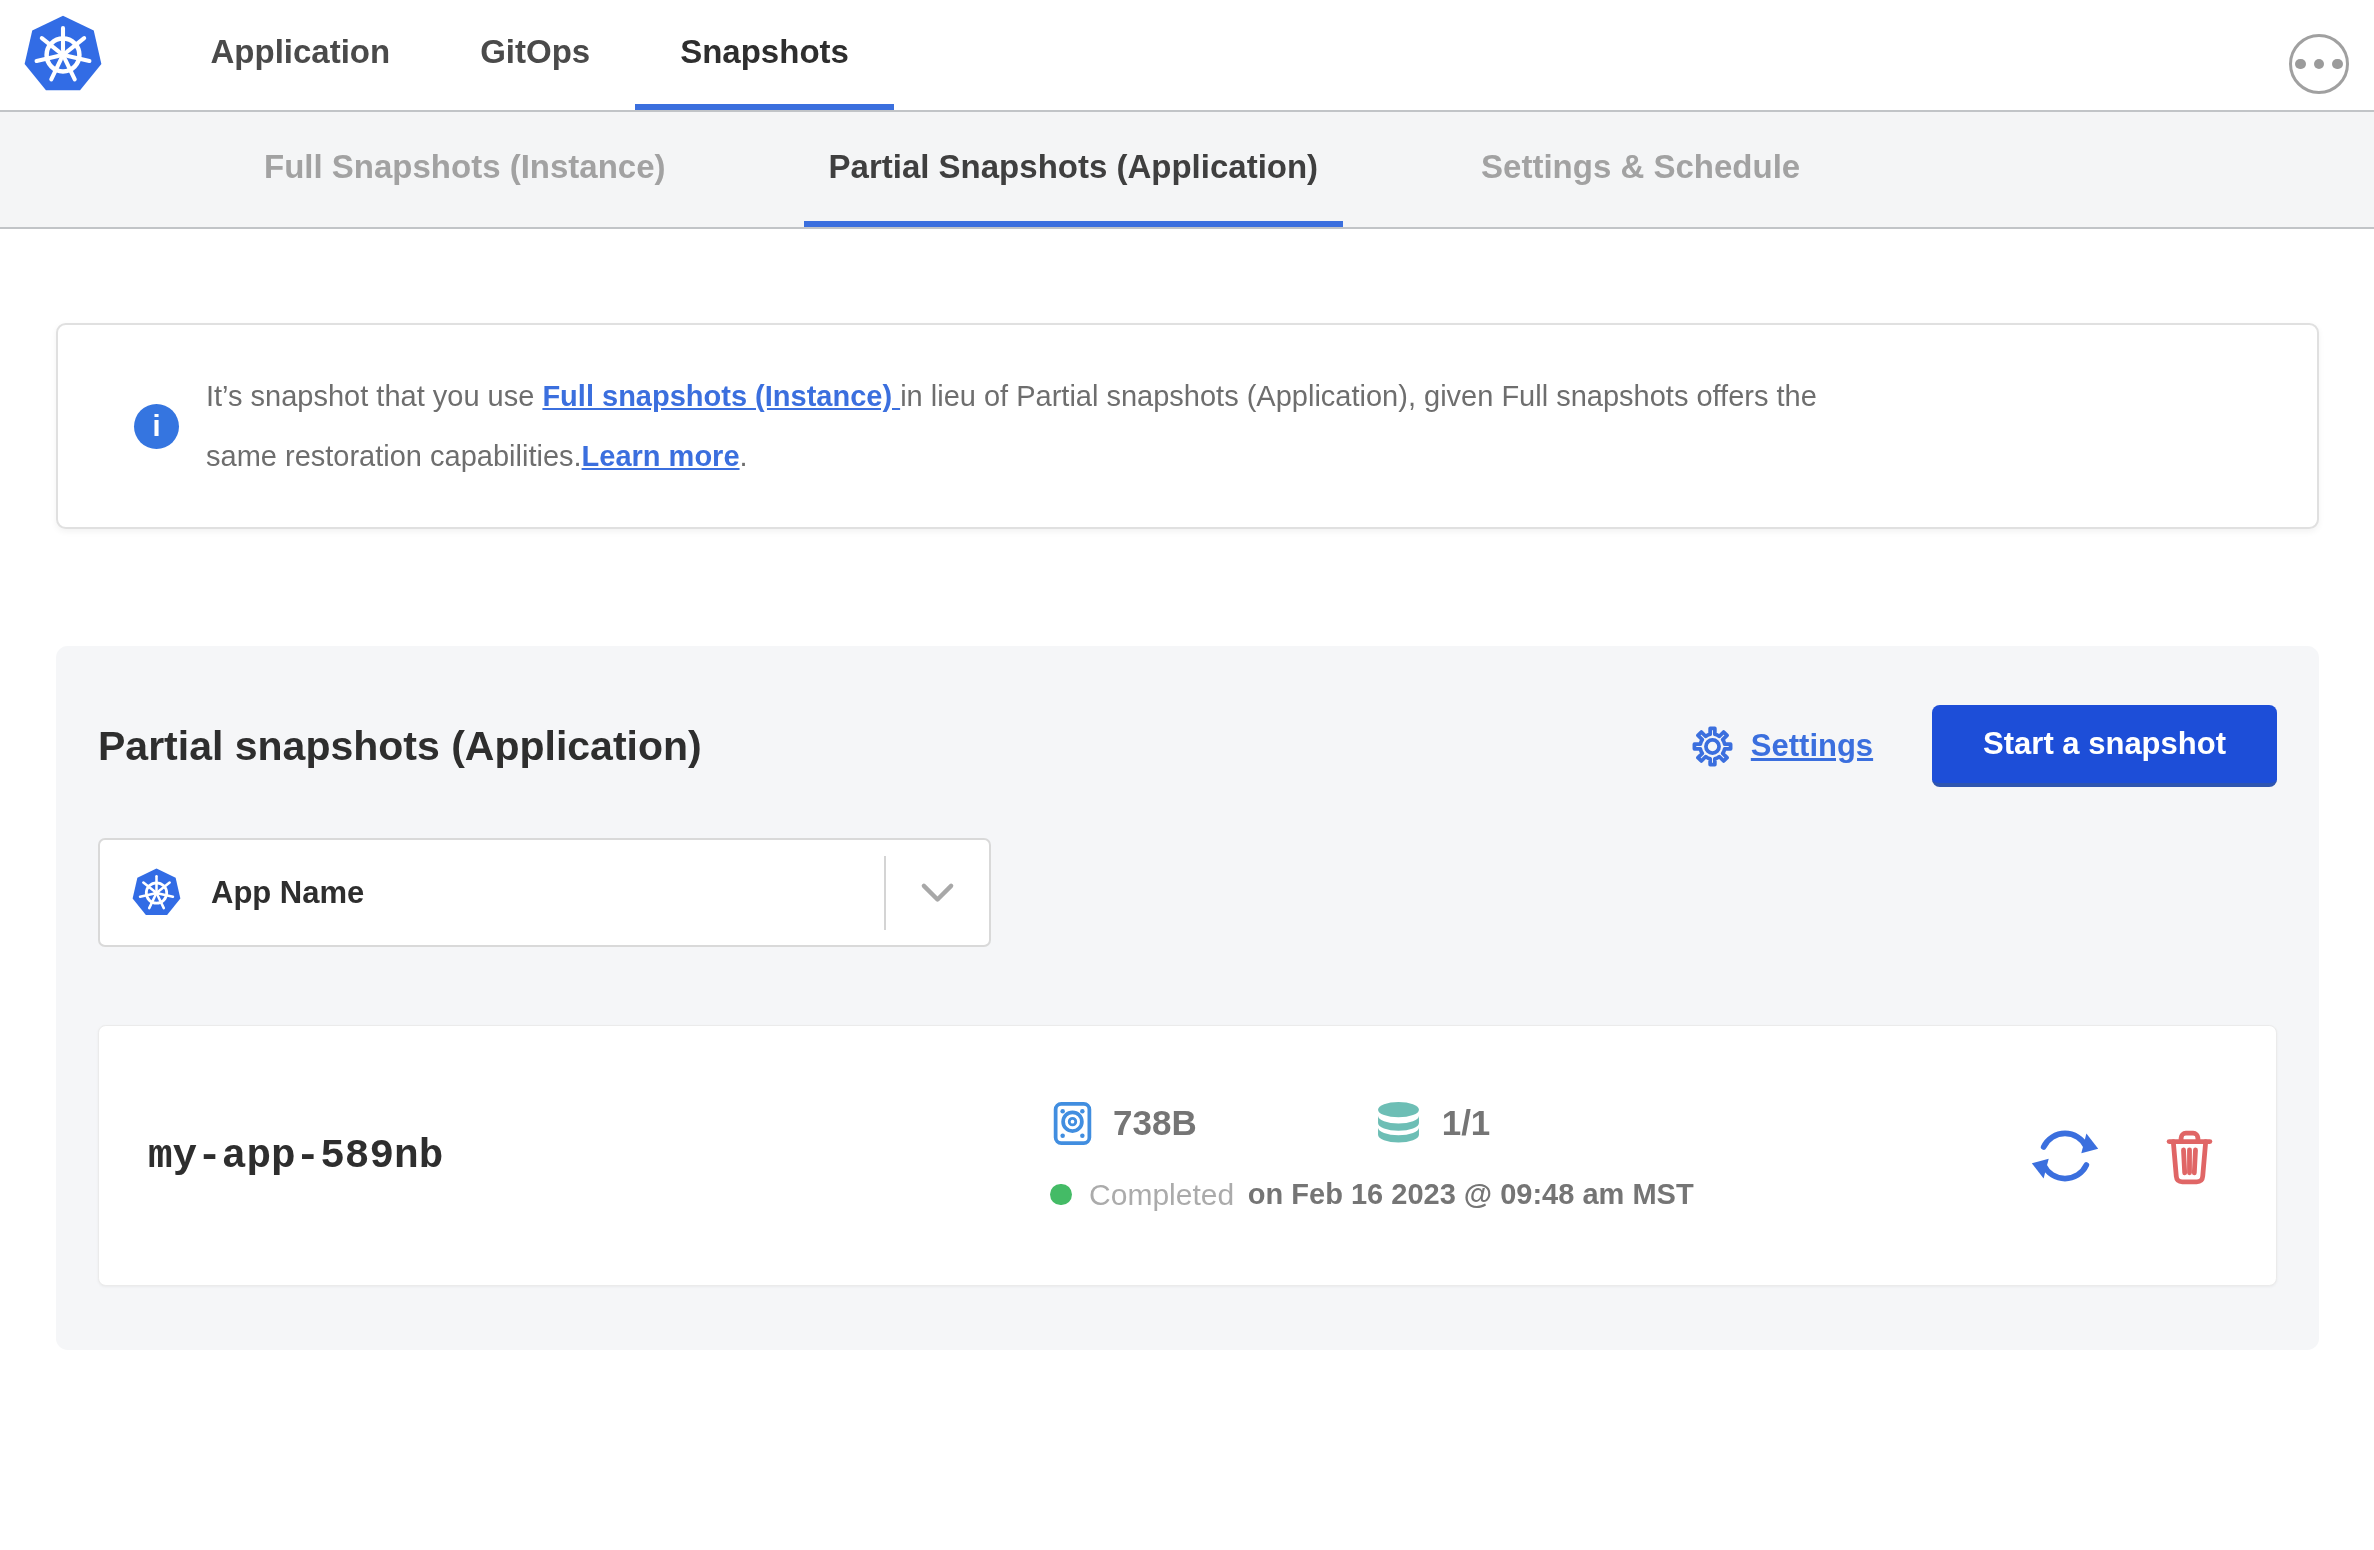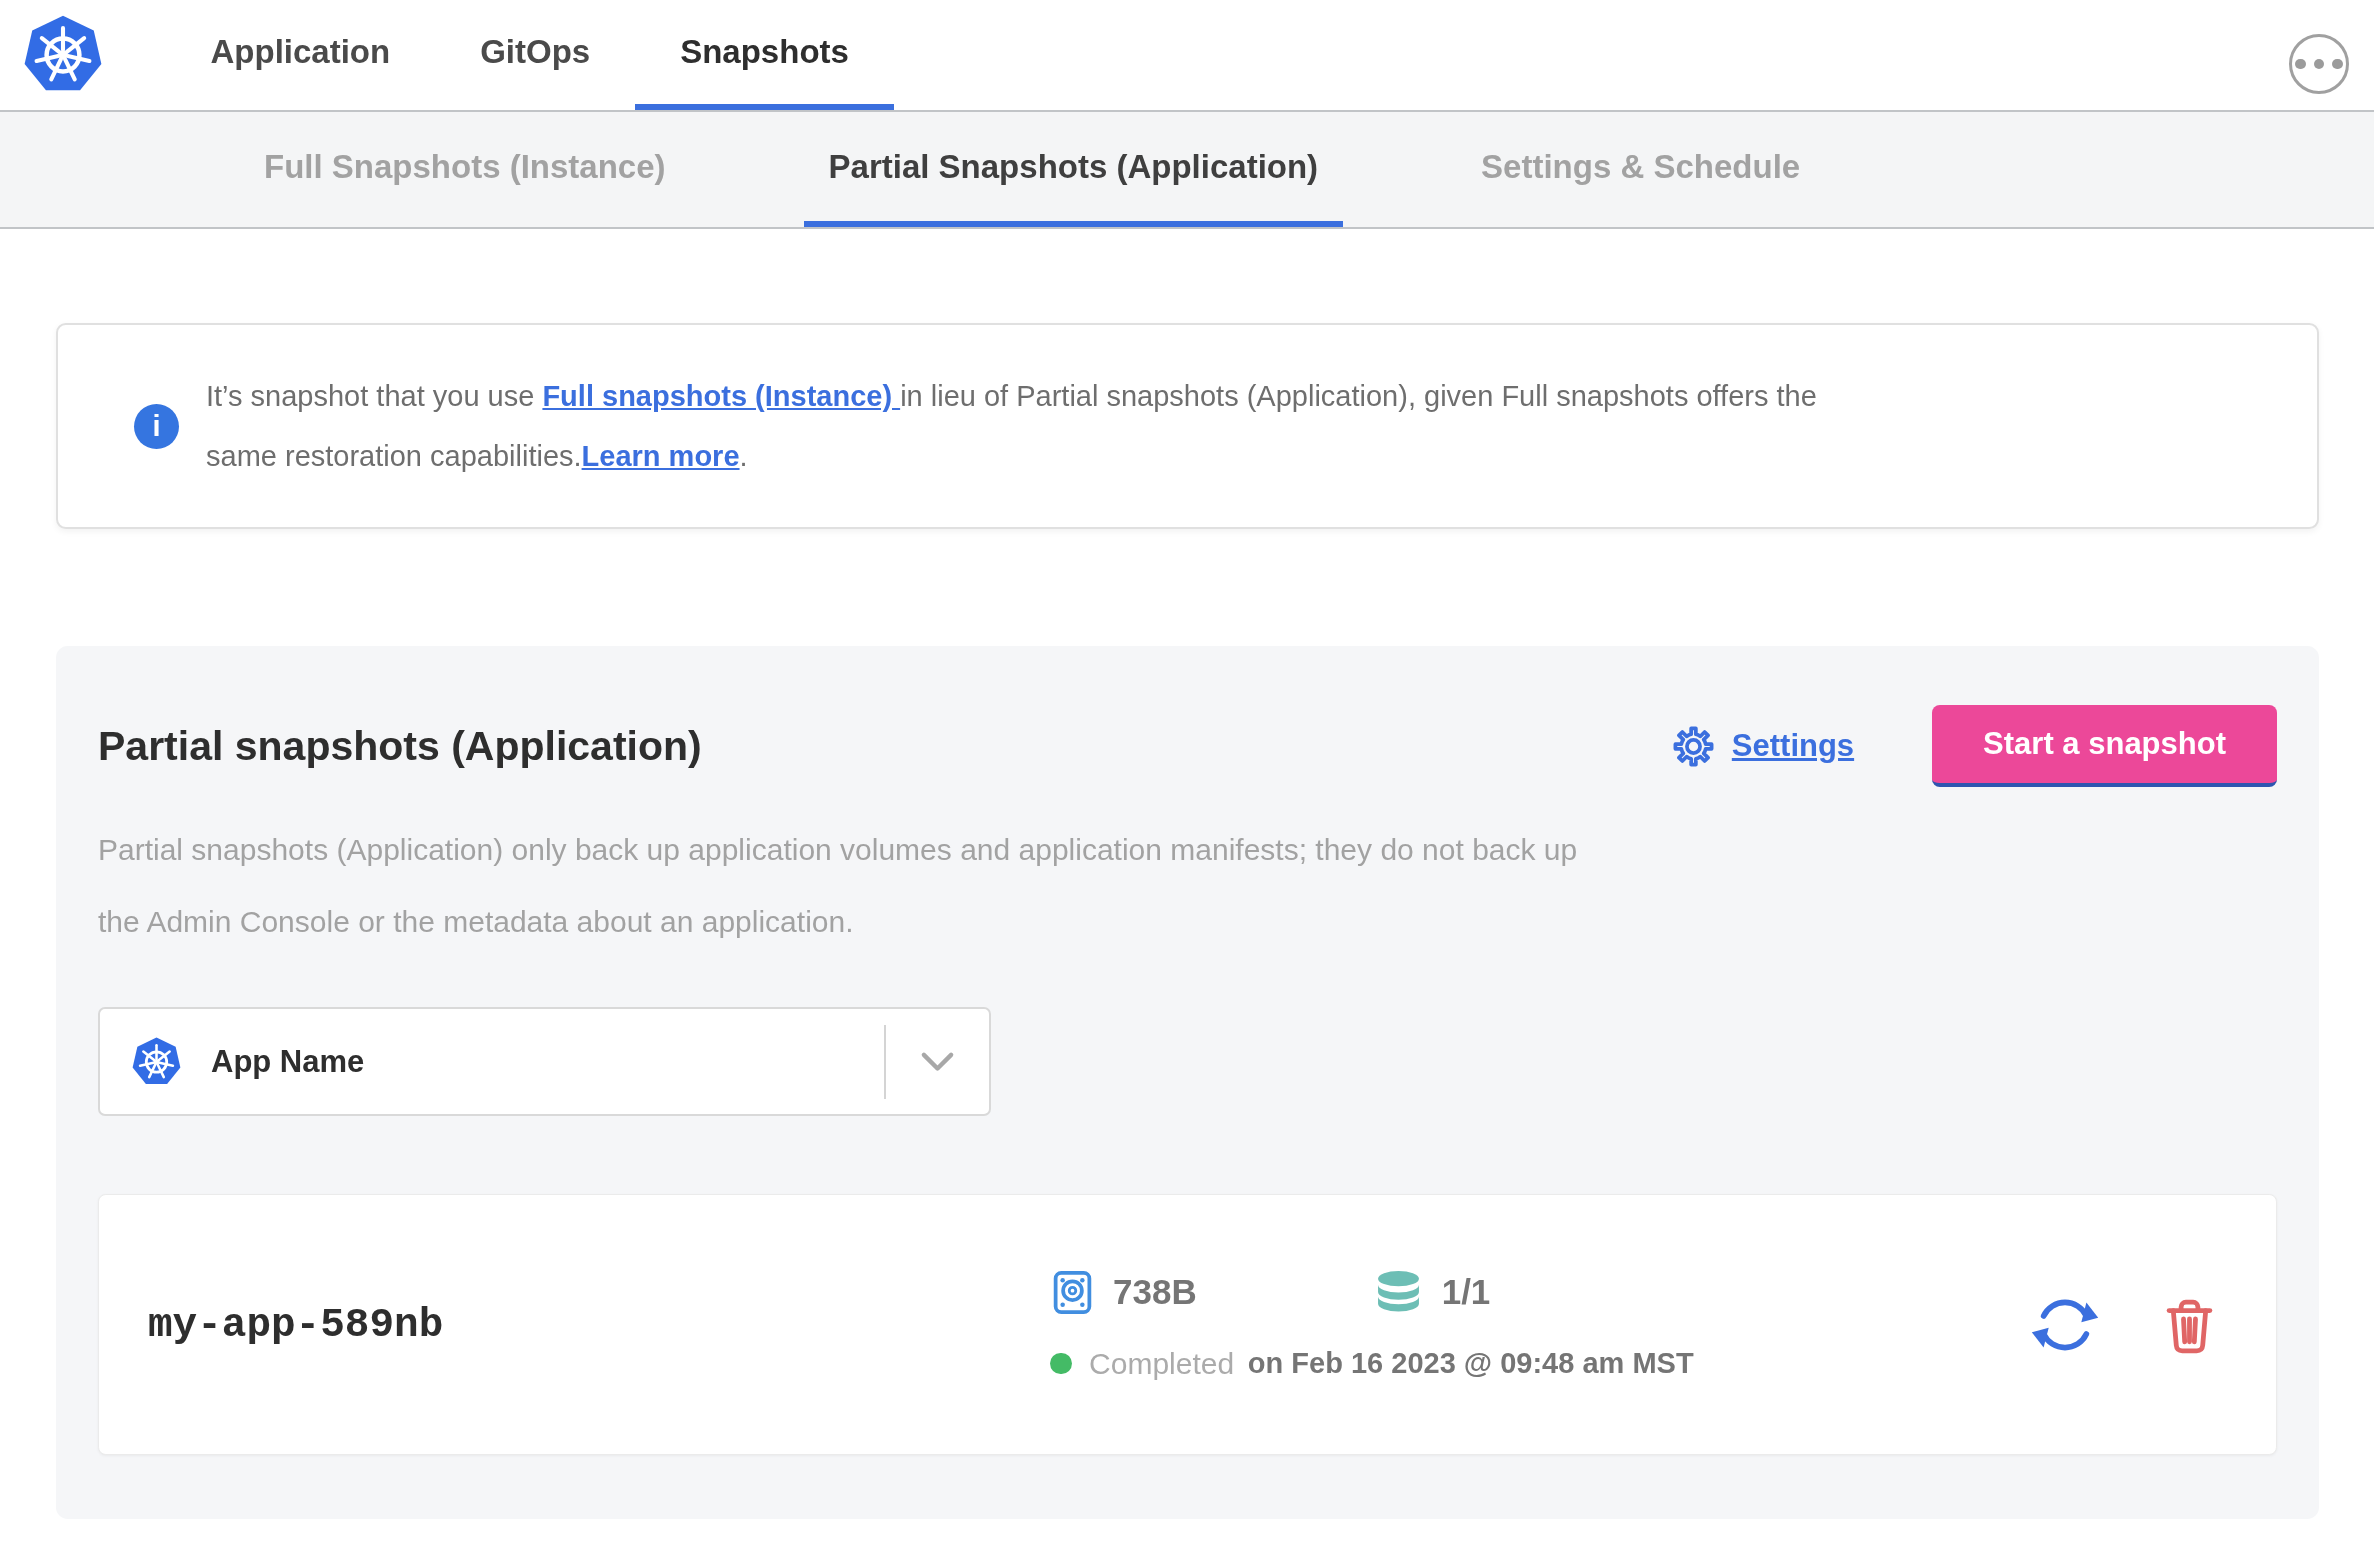--- a/index.html
+++ b/index.html
@@ -32,21 +32,21 @@
   .info-text { font-size:29px; line-height:60px; color:#6e6e6e; }
   .text-link { color:#3b6fde; font-weight:700; text-decoration:underline; cursor:pointer; }
 
   
   .panel { margin:117px 56px 0; background:#f5f6f8; border-radius:11.7px; padding:57px 42px 64px; }
   .panel-header { display:flex; align-items:center; height:86px; }
   .panel-title { font-size:41px; font-weight:700; color:#2e2e2e; }
   .header-right { margin-left:auto; display:flex; align-items:center; }
   .settings-link { display:flex; align-items:center; gap:15.6px; cursor:pointer; }
   .settings-label { color:#3b6fde; font-size:31px; font-weight:700; text-decoration:underline; }
-  .start-btn { margin-left:78px; height:82px; padding:0 51px; background:#ec4899; border:none;
+  .start-btn { margin-left:59px; height:82px; padding:0 51px; background:#1d4ed8; border:none;
     border-bottom:4.9px solid #2e55b0; border-radius:7.8px; color:#fff; font-size:31px; font-weight:700;
     font-family:inherit; cursor:pointer; }
   .description { margin-top:25px; font-size:30px; line-height:72px; color:#a2a2a2; }
 
   .app-select { margin-top:49px; width:893px; height:109px; background:#fff; border:2px solid #d9d9d9;
     border-radius:7px; display:flex; align-items:center; padding-left:31px; cursor:pointer; }
   .k8s-small { width:51px; height:52px; flex:none; }
   .app-select-label { margin-left:29px; font-size:31px; font-weight:600; color:#2e2e2e; flex:1; }
   .select-divider { width:2px; height:74px; background:#d4d4d4; }
   .chevron-box { width:103px; display:flex; align-items:center; justify-content:center; }
@@ -122,24 +122,20 @@
         <svg width="45" height="45" viewBox="0 0 48 48">
           <polygon class="gear-poly" fill="none" stroke="#3b6fde" stroke-width="4" stroke-linejoin="round" points="36.2,18.9 37.0,21.5 43.3,21.5 43.3,26.5 37.0,26.5 36.2,29.1 34.9,31.4 39.5,35.9 35.9,39.5 31.4,34.9 29.1,36.2 26.5,37.0 26.5,43.3 21.5,43.3 21.5,37.0 18.9,36.2 16.6,34.9 12.1,39.5 8.5,35.9 13.1,31.4 11.8,29.1 11.0,26.5 4.7,26.5 4.7,21.5 11.0,21.5 11.8,18.9 13.1,16.6 8.5,12.1 12.1,8.5 16.6,13.1 18.9,11.8 21.5,11.0 21.5,4.7 26.5,4.7 26.5,11.0 29.1,11.8 31.4,13.1 35.9,8.5 39.5,12.1 34.9,16.6"></polygon>
           <circle cx="24" cy="24" r="7" fill="none" stroke="#3b6fde" stroke-width="4"></circle>
         </svg>
         <span class="settings-label">Settings</span>
       </div>
       <button class="start-btn">Start a snapshot</button>
     </div>
   </div>
 
-  <p class="description">
-    <span>Partial snapshots (Application) only back up application volumes and application manifests; they do not back up</span><br>
-    <span>the Admin Console or the metadata about an application.</span>
-  </p>
 
   <div class="app-select">
     <svg class="k8s-small" viewBox="0 0 100 100">
       <polygon points="50,2 12.5,20 3.2,61 29.2,93 70.8,93 96.8,61 87.5,20" fill="#326ce5"></polygon>
       <g stroke="#ffffff" stroke-width="5" stroke-linecap="round" fill="none">
         <circle cx="50" cy="50" r="20" stroke-width="5.5"></circle>
         <line x1="50" y1="44" x2="50" y2="17"></line>
         <line x1="54.7" y1="46.3" x2="75.8" y2="29.4"></line>
         <line x1="55.9" y1="51.3" x2="82.2" y2="57.3"></line>
         <line x1="52.6" y1="55.4" x2="64.3" y2="79.7"></line>

